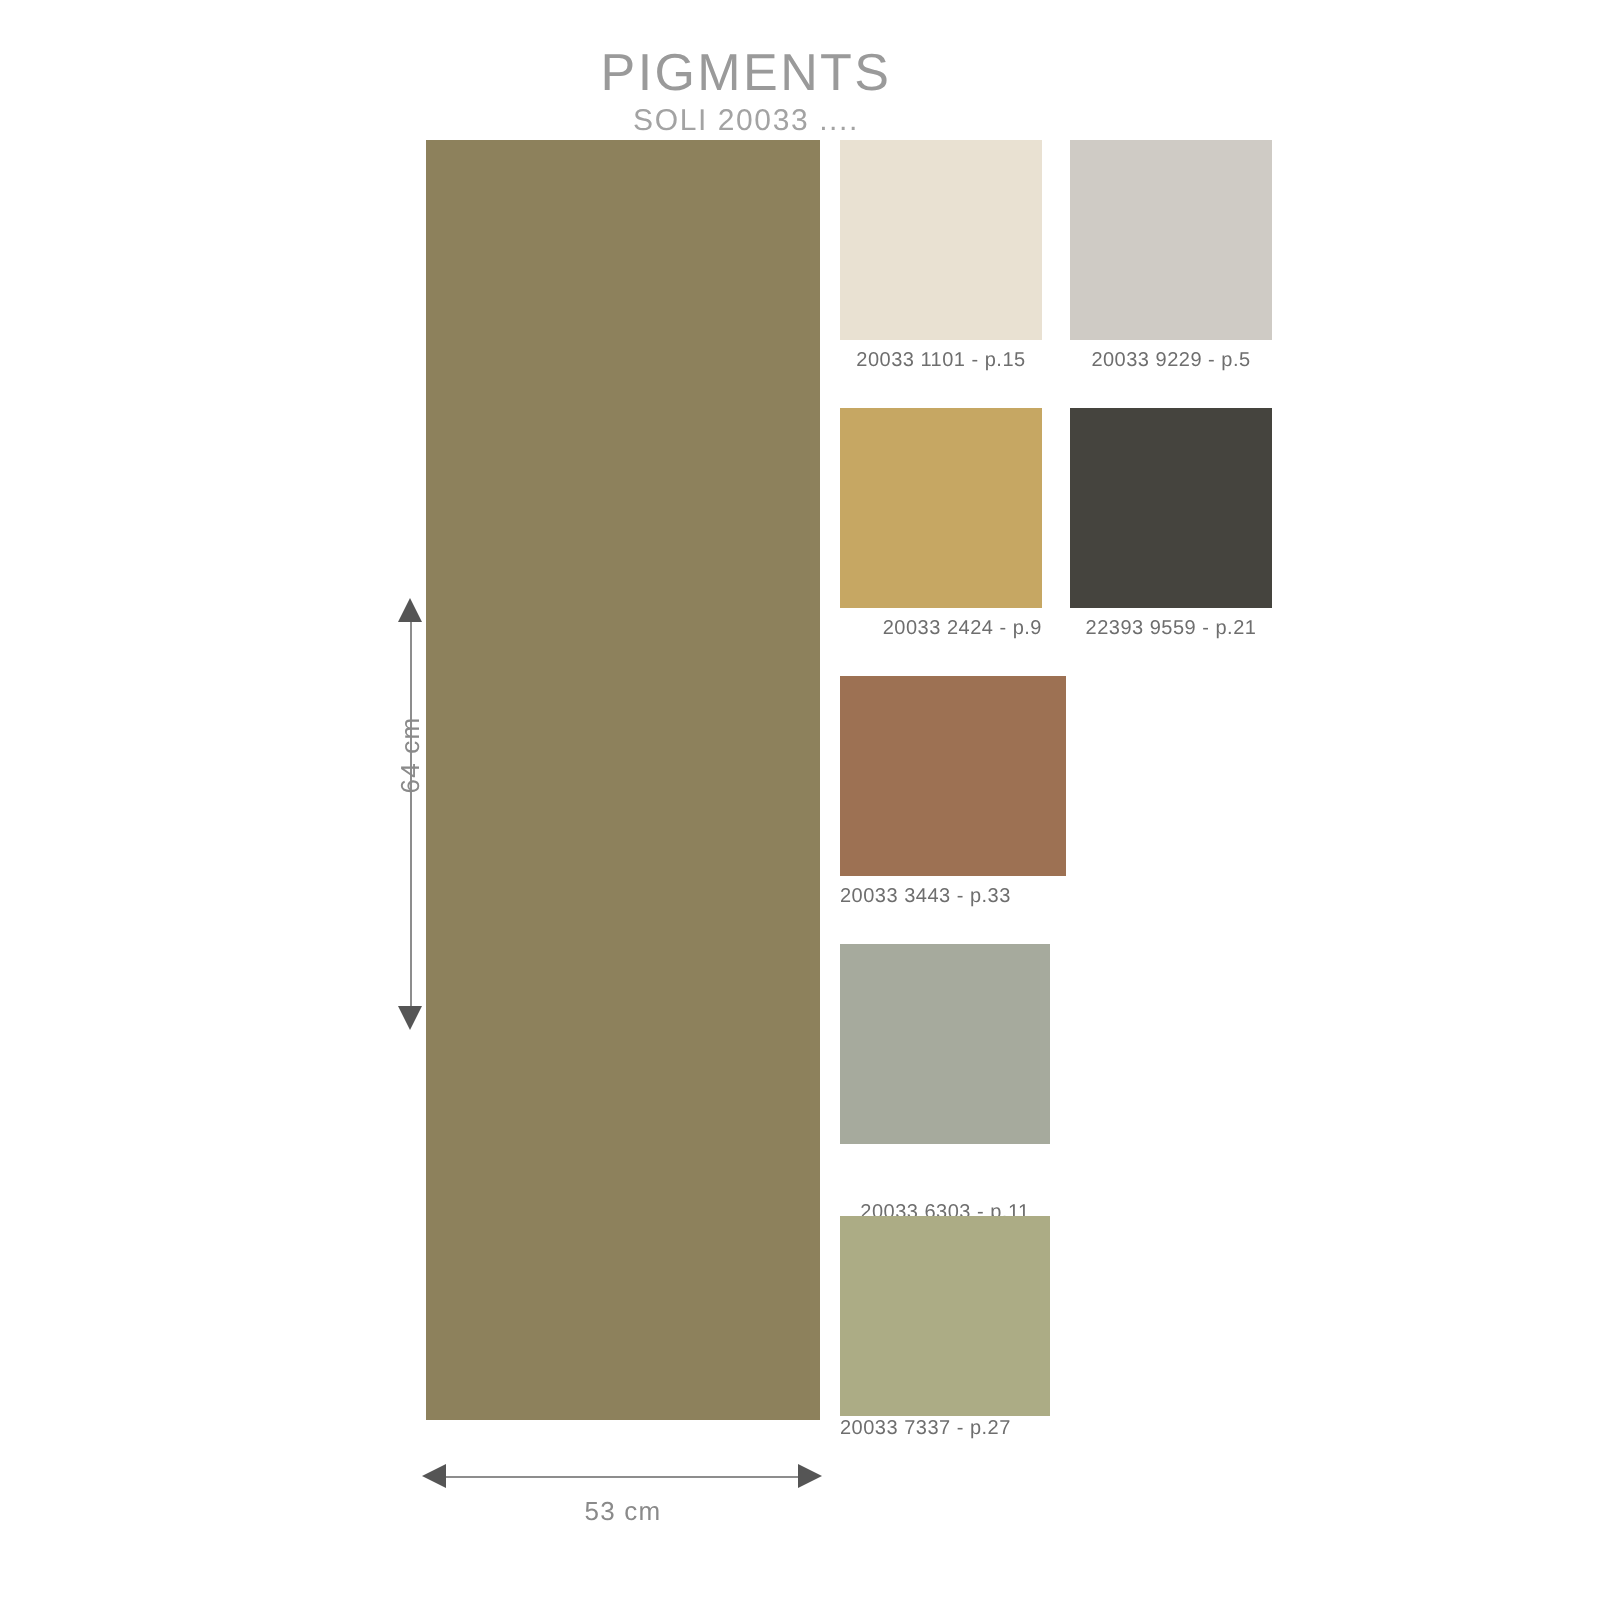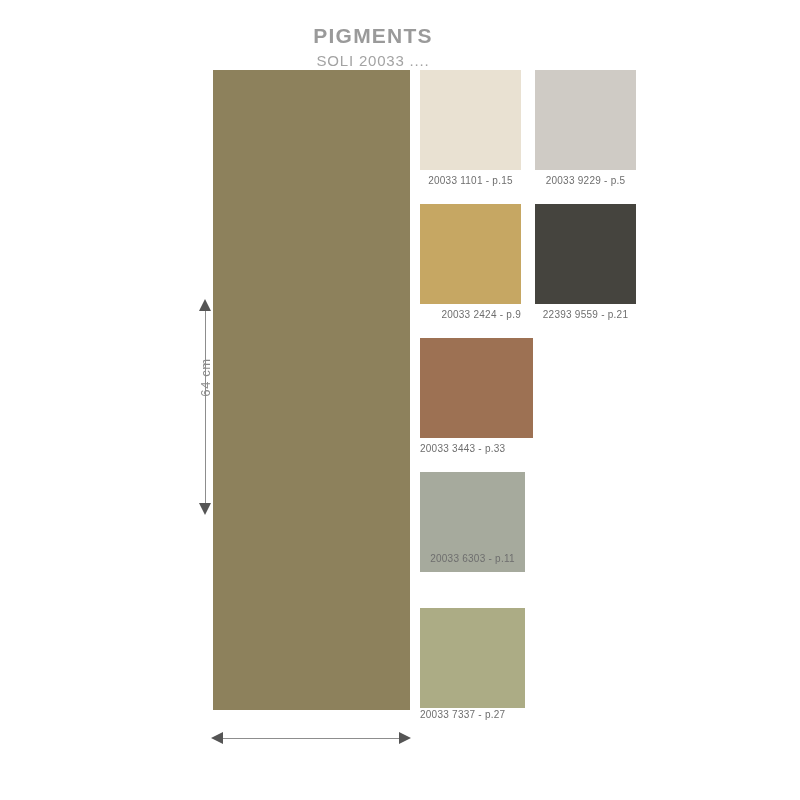--- a/index.html
+++ b/index.html
@@ -25,24 +25,24 @@
   
   .title-block {
     position: absolute;
     left: 213px;
     top: 24px;
     width: 320px;
     text-align: center;
     color: #9b9b9b;
   }
   .title-main {
-    font-size: 21px;
+    font-size: 26px;
     letter-spacing: 1.2px;
     line-height: 24px;
-    font-weight: 700;
+    font-weight: 400;
     color: #9a9a9a;
   }
   .title-sub {
     font-size: 15px;
     letter-spacing: 0.8px;
     line-height: 20px;
     font-weight: 400;
     color: #a3a3a3;
     margin-top: 3px;
   }
@@ -168,27 +168,28 @@
   <div class="swatch" style="left: 420px; top: 204px; width: 101px; height: 100px; background-color: rgb(198, 167, 99);"></div>
   <div class="swatch-label" style="left:420px; top:308px; width:101px; text-align:right;">20033 2424 - p.9</div>
 
   <div class="swatch" style="left: 535px; top: 204px; width: 101px; height: 100px; background-color: rgb(69, 68, 62);"></div>
   <div class="swatch-label" style="left:535px; top:308px; width:101px; text-align:center;">22393 9559 - p.21</div>
 
   <div class="swatch" style="left: 420px; top: 338px; width: 113px; height: 100px; background-color: rgb(157, 113, 83);"></div>
   <div class="swatch-label" style="left:420px; top:442px; width:113px; text-align:left;">20033 3443 - p.33</div>
 
   <div class="swatch" style="left: 420px; top: 472px; width: 105px; height: 100px; background-color: rgb(166, 170, 157);"></div>
-  <div class="swatch-label" style="left:420px; top:552px; width:105px; text-align:center;">20033 6303 - p.11</div>
+  <div class="swatch-label" style="left:420px; top:600px; width:105px; text-align:center;">20033 6303 - p.11</div>
 
   <div class="swatch" style="left: 420px; top: 608px; width: 105px; height: 100px; background-color: rgb(172, 172, 133);"></div>
   <div class="swatch-label" style="left:420px; top:708px; width:105px; ">20033 7337 - p.27</div>
 
   <div class="dim-line dim-v-line"></div>
   <div class="arrowhead arrow-up"></div>
   <div class="arrowhead arrow-down"></div>
   <div class="dim-text" id="dim-v-text">64 cm</div>
 
   <div class="dim-line dim-h-line"></div>
   <div class="arrowhead arrow-left"></div>
   <div class="arrowhead arrow-right"></div>
+  <div class="dim-text" id="dim-h-text">53 cm</div>
 
 </div>
 
 </body></html>

